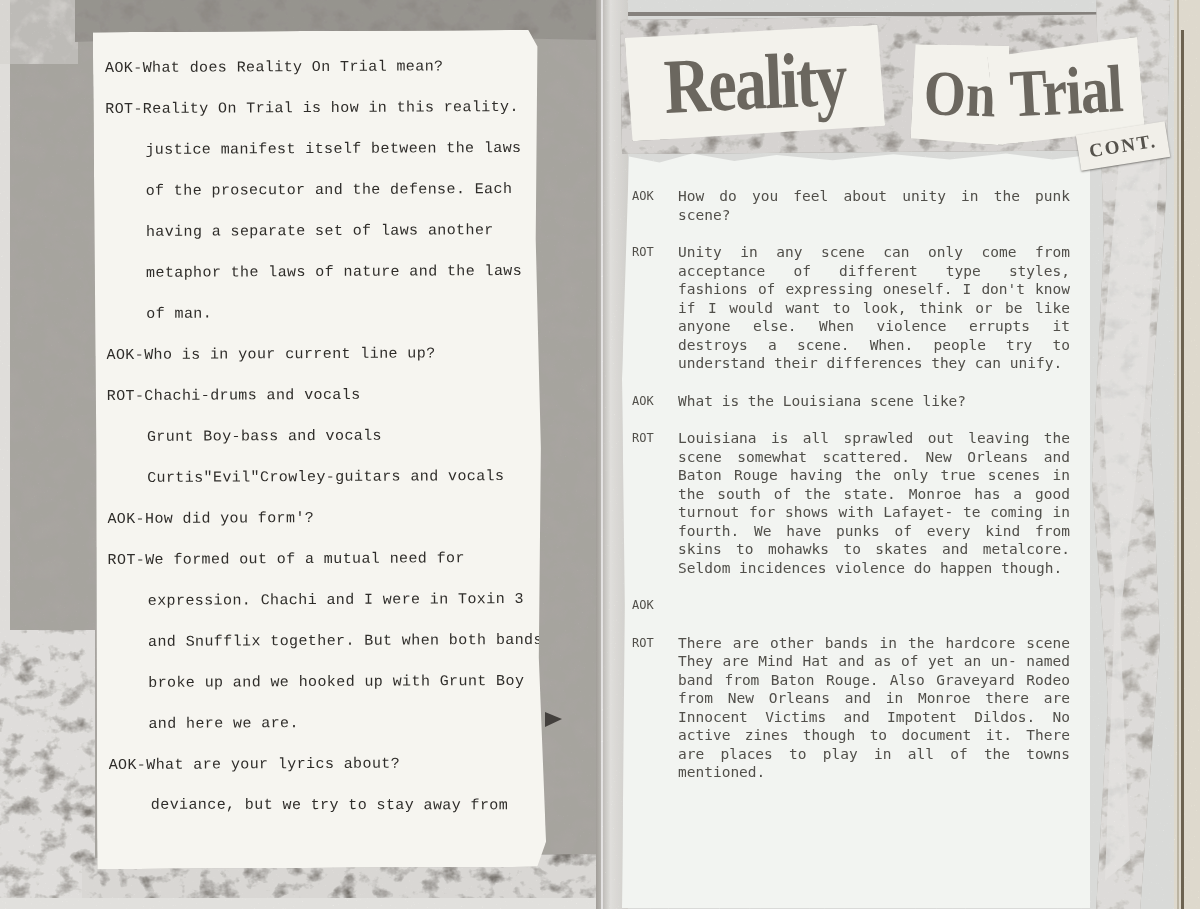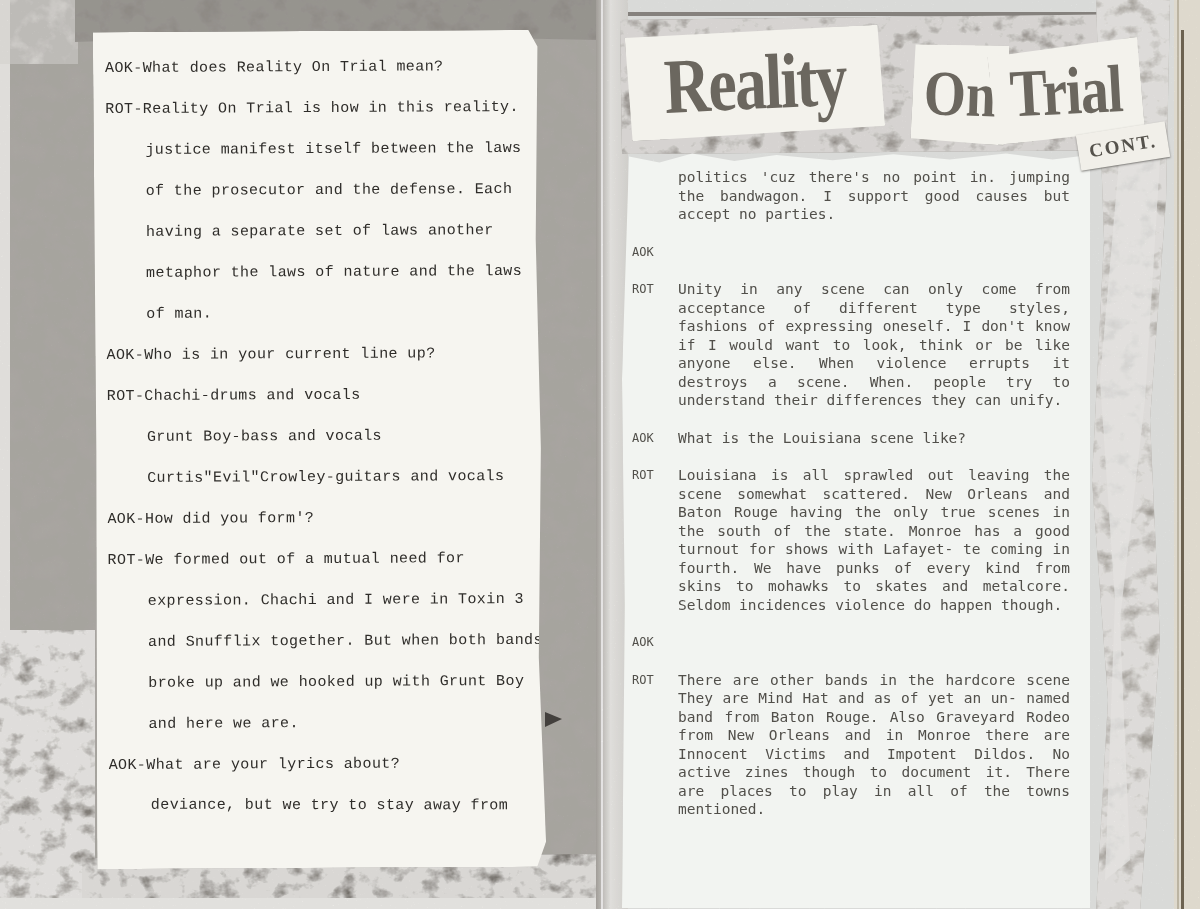--- a/index.html
+++ b/index.html
@@ -167,24 +167,24 @@
     </div>
   </div>
   <div class="scrap-cont">
     <span>CONT.</span>
   </div>
 
   <div class="paper-right">
     <div class="qa-list" id="qa-list">
         <div class="qa-row">
           <div class="speaker"></div>
-          <div class="qa-text">politics 'cuz there's no point in. jumping the bandwagon.  I support good causes but accept no parties.</div>
         </div>
         <div class="qa-row">
           <div class="speaker">AOK</div>
+          <div class="qa-text">How do you feel about unity in the punk scene?</div>
         </div>
         <div class="qa-row">
           <div class="speaker">ROT</div>
           <div class="qa-text">Unity in any scene can only come from acceptance of different type styles, fashions of expressing oneself.  I don't know if I would want to look, think or be like anyone else.  When violence errupts it destroys a scene.  When. people try to understand their differences they can unify.</div>
         </div>
         <div class="qa-row">
           <div class="speaker">AOK</div>
           <div class="qa-text">What is the Louisiana scene like?</div>
         </div>
         <div class="qa-row">

